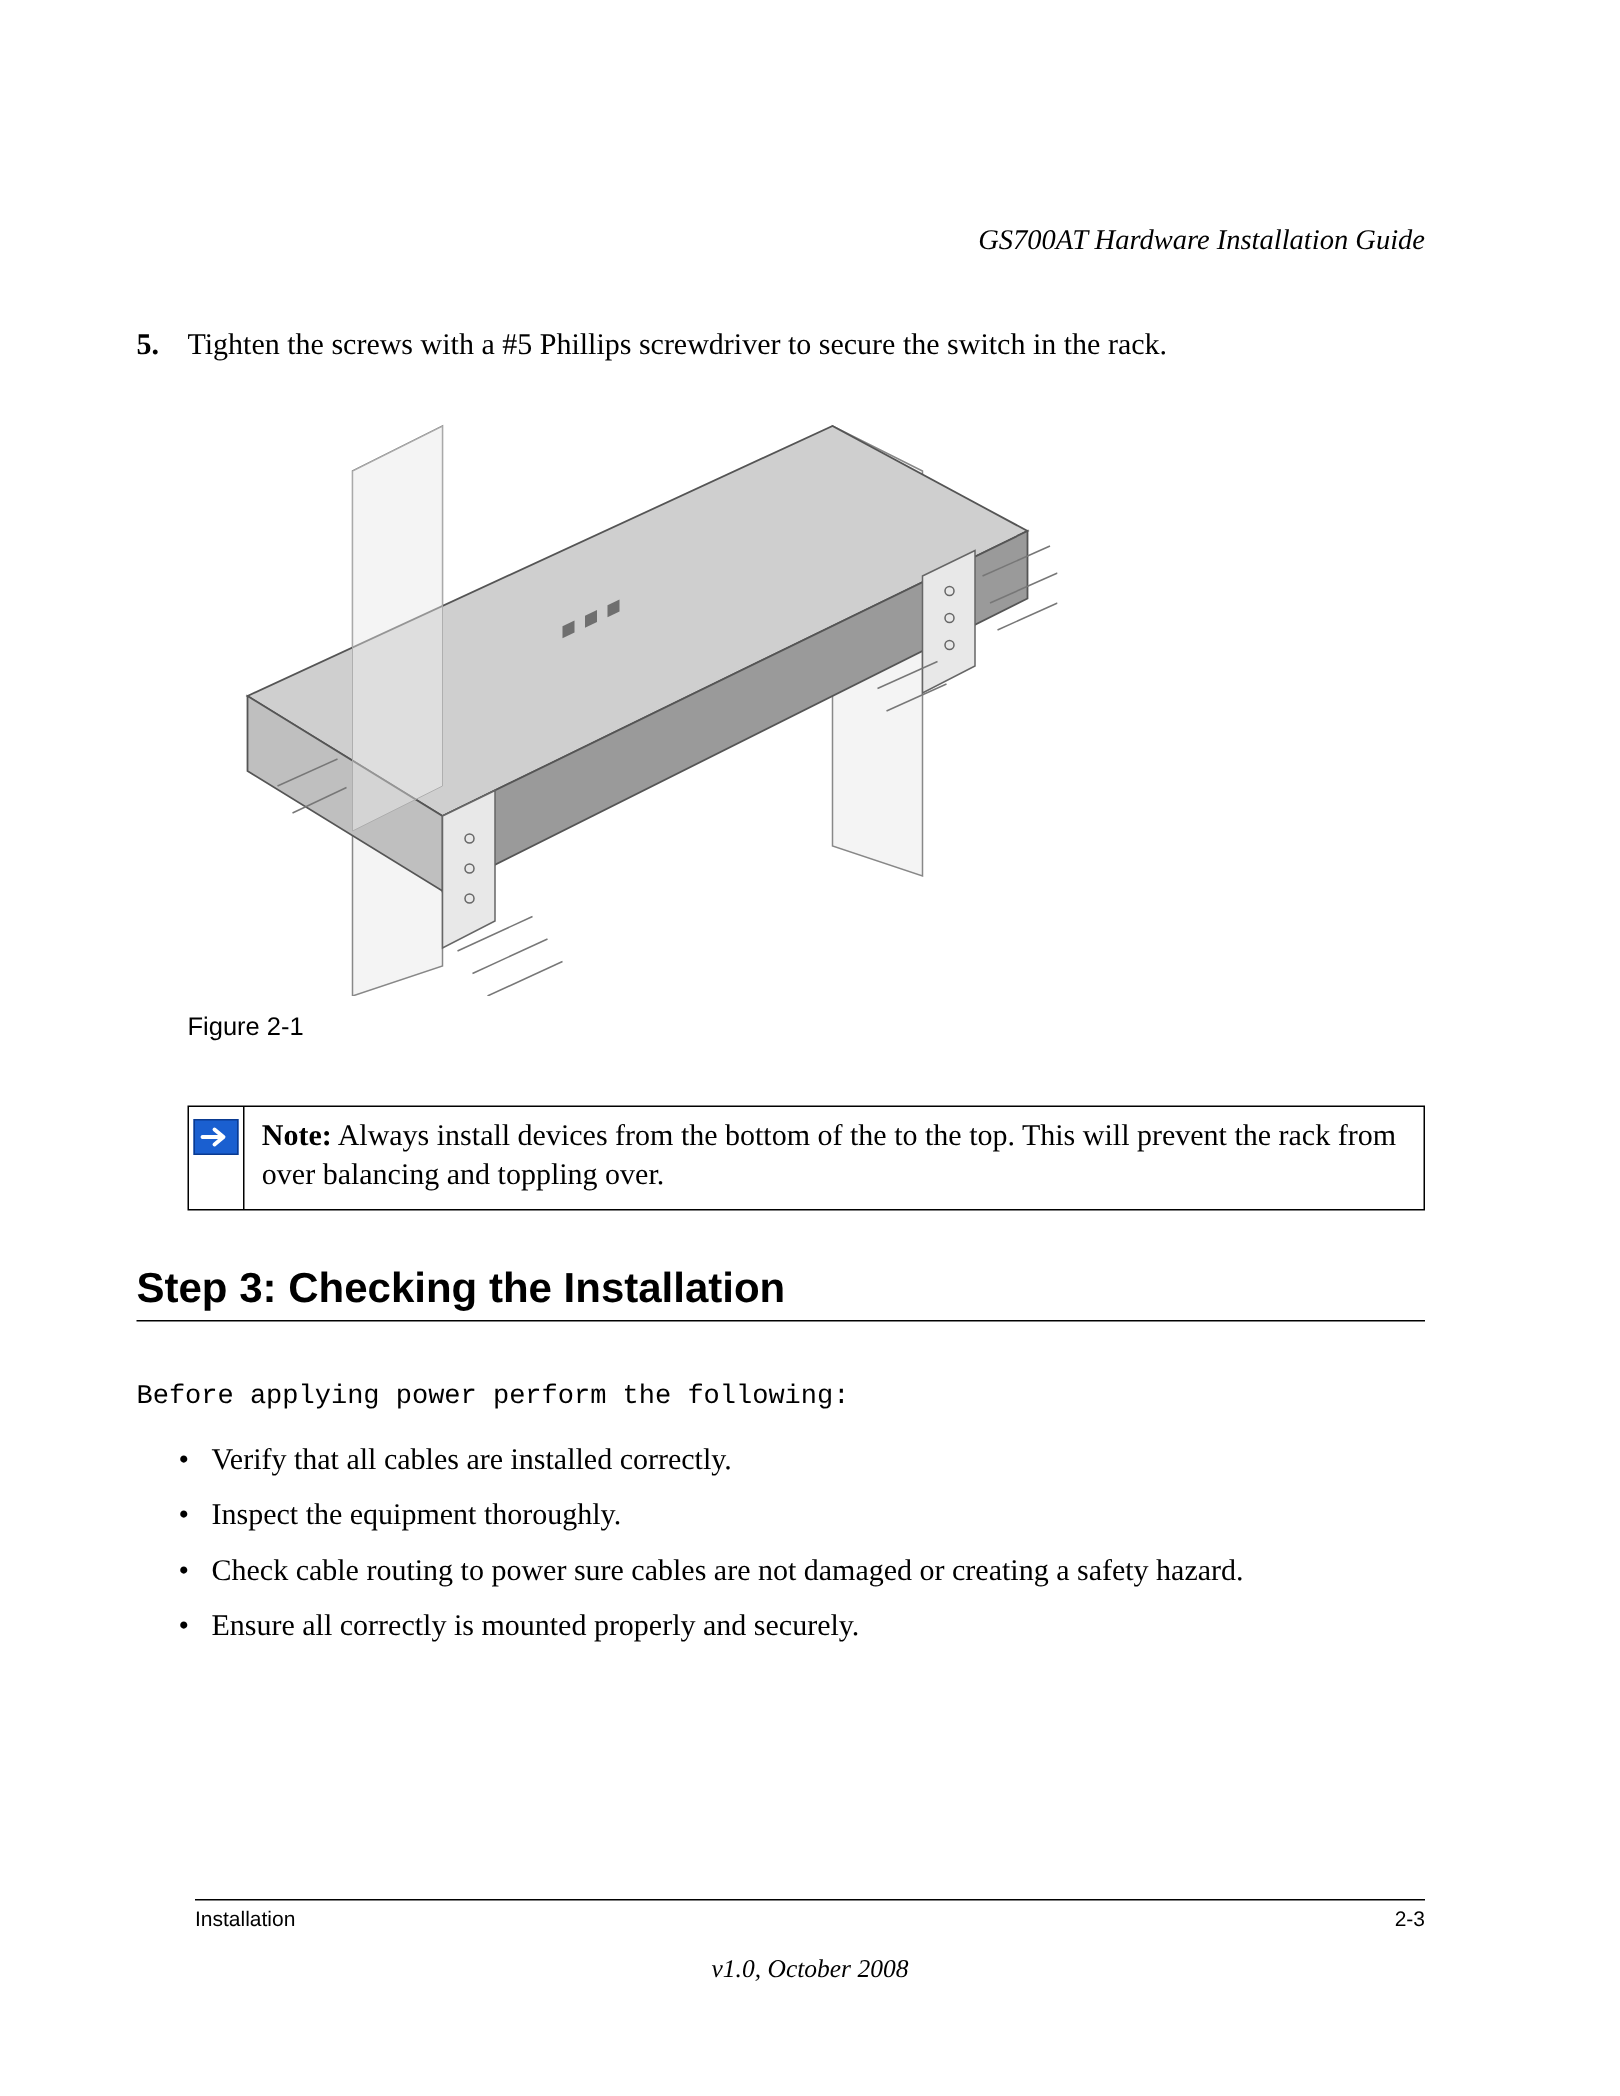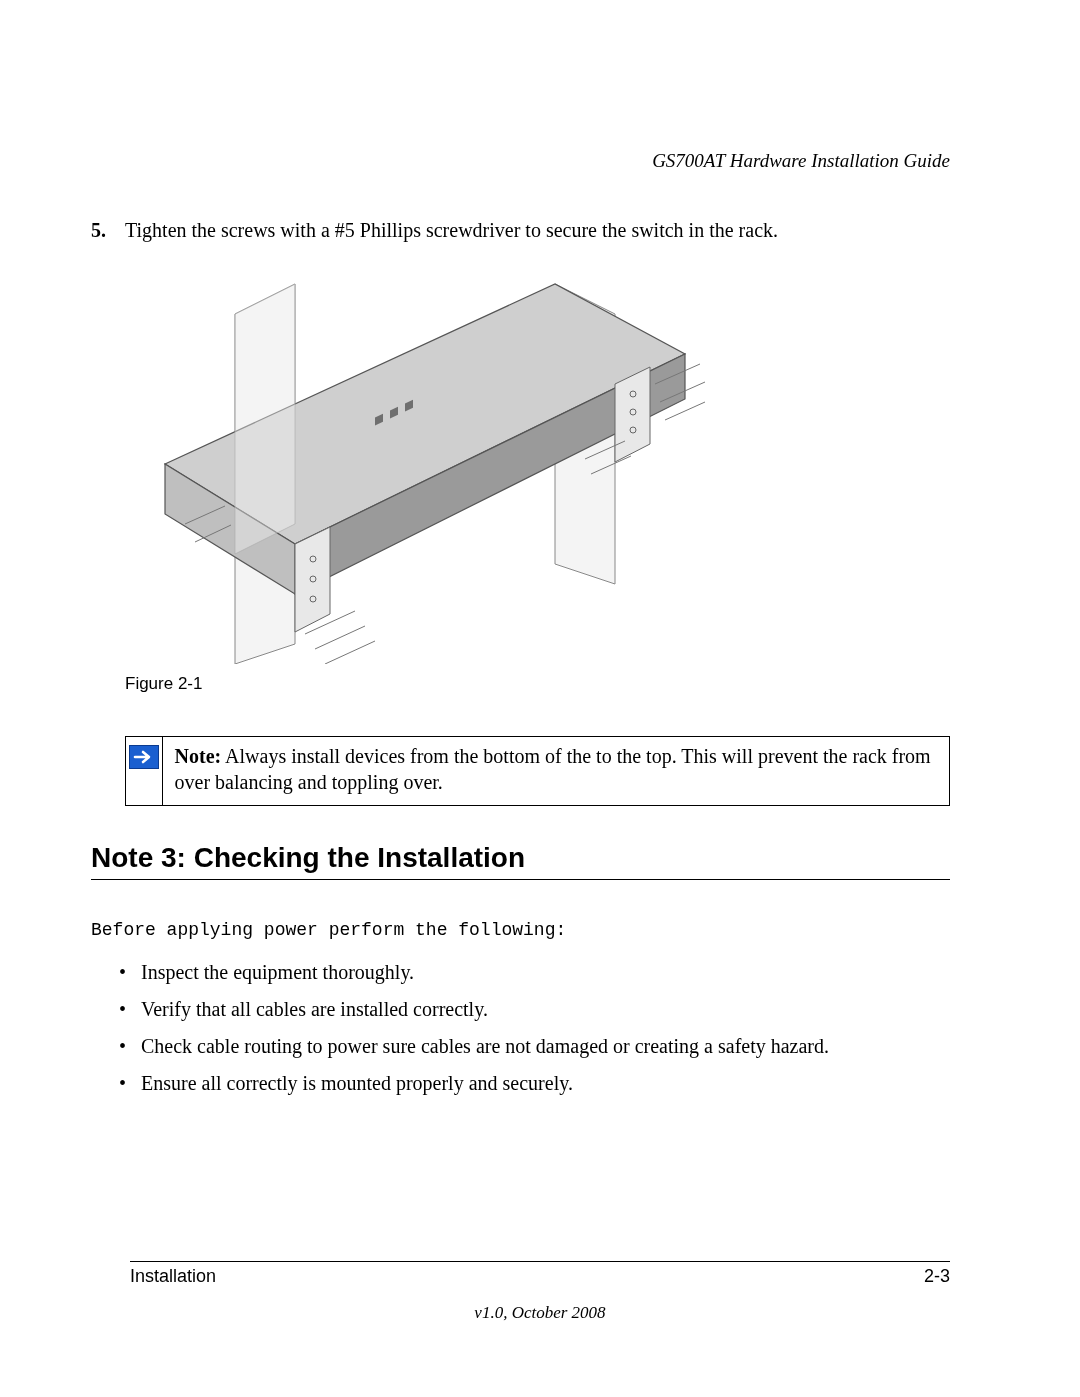--- a/index.html
+++ b/index.html
@@ -119,21 +119,21 @@
     bottom: 74px;
   }
   .footer-rule {
     border-top: 1px solid #000;
     margin-bottom: 4px;
   }
   .footer-row {
     display: flex;
     justify-content: space-between;
     font-family: Arial, Helvetica, sans-serif;
-    font-size: 18px;
+    font-size: 14px;
     text-align: right;
   }
   .footer-version {
     text-align: center;
     font-style: italic;
     font-size: 17px;
     margin-top: 16px;
     font-family: Liberation Serif, serif;
   }
 </style>
@@ -205,27 +205,27 @@
         <svg width="22" height="16" viewBox="0 0 22 16">
           <path d="M2 8 L14 8 M10 3 L16 8 L10 13" stroke="#fff" stroke-width="2.6" fill="none" stroke-linecap="round" stroke-linejoin="round"></path>
         </svg>
       </div>
     </div>
     <div class="note-text">
       <span class="lead">Note:</span><span> Always install devices from the bottom of the to the top. This will prevent the rack from over balancing and toppling over.</span>
     </div>
   </div>
 
-  <h2 class="section-heading">Note 3: Checking the Installation</h2>
+  <h2 class="section-heading">Step 3: Checking the Installation</h2>
 
   <div class="intro-line">Before applying power perform the following:</div>
 
   <ul class="check-list">
+    <li>Verify that all cables are installed correctly.</li>
     <li>Inspect the equipment thoroughly.</li>
-    <li>Verify that all cables are installed correctly.</li>
     <li>Check cable routing to power sure cables are not damaged or creating a safety hazard.</li>
     <li>Ensure all correctly is mounted properly and securely.</li>
   </ul>
 
   <div class="footer">
     <div class="footer-rule"></div>
     <div class="footer-row">
       <span>Installation</span>
       <span>2-3</span>
     </div>

